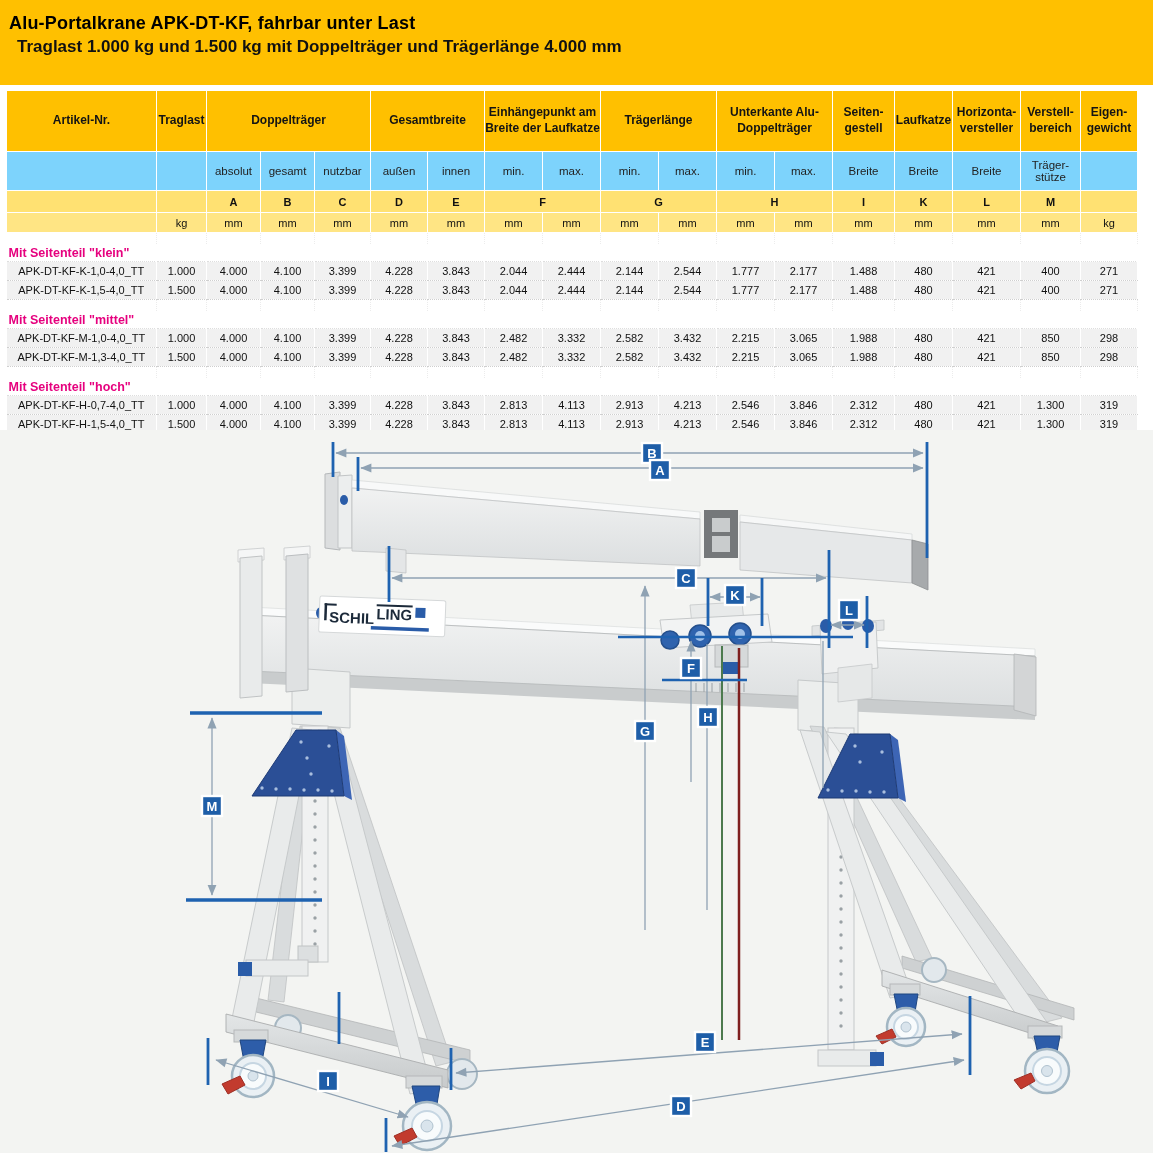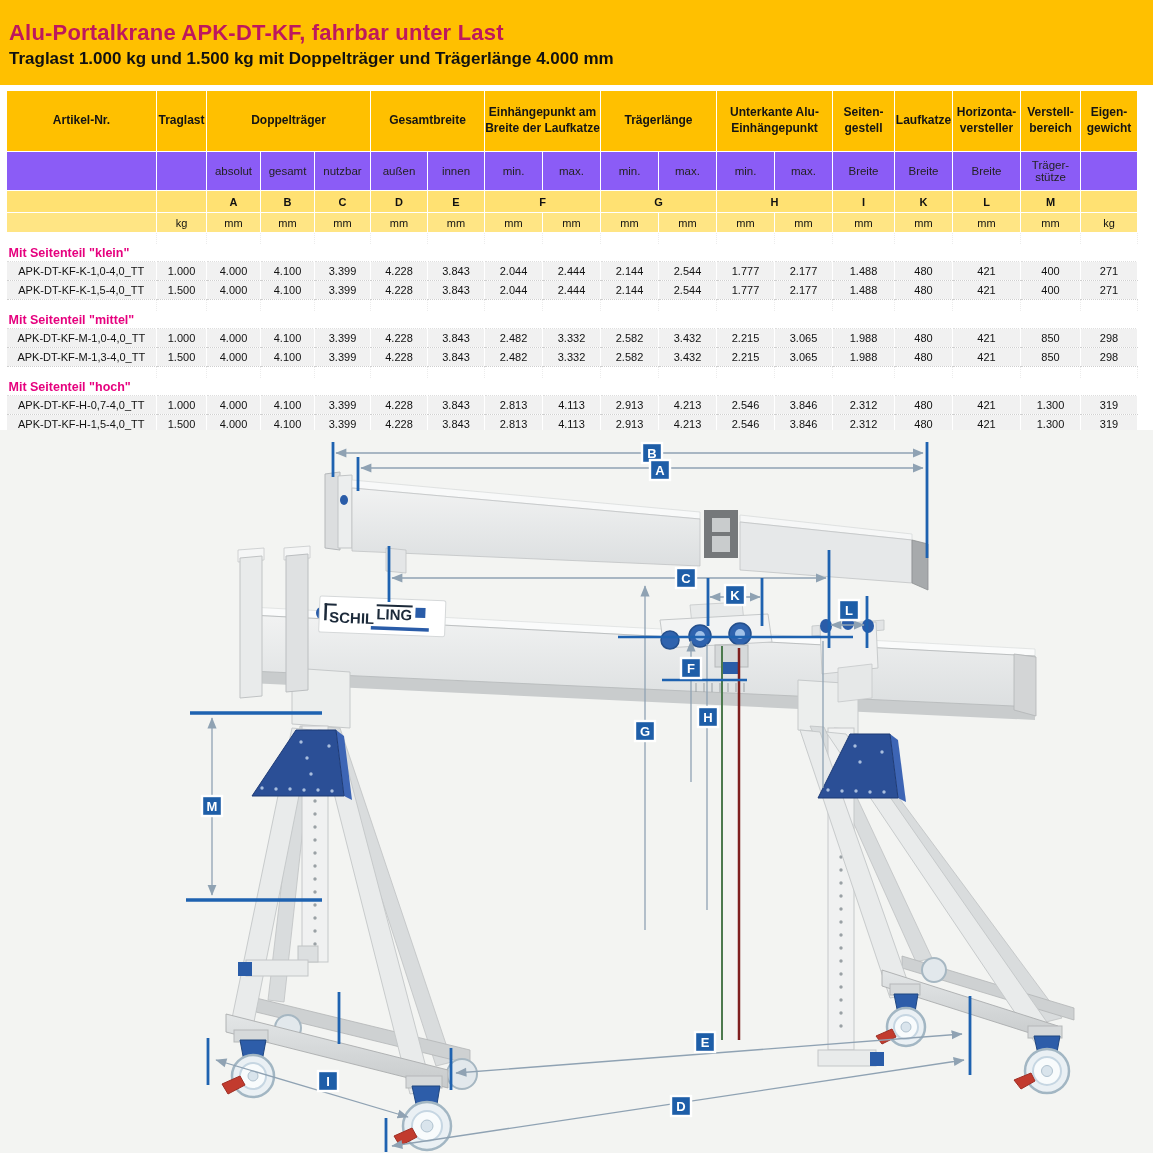--- a/index.html
+++ b/index.html
@@ -1,30 +1,30 @@
 <!DOCTYPE html>
 <html><head>
 <meta charset="utf-8">
 <style>
   html,body{margin:0;padding:0;background:#e8e8e8;}
   .page{position:relative;width:1153px;height:1153px;background:#ffffff;overflow:hidden;
         font-family:"Liberation Sans",sans-serif;}
   
   .band{position:absolute;left:0;top:0;width:1153px;height:87px;background:#FFC000;
         border-bottom:2px solid #ffffff;box-sizing:border-box;}
-  .band .t1{margin:20px 0 3px 9px;font-size:22px;font-weight:bold;color:#be185d;letter-spacing:.2px;}
-  .band .t2{margin:0 0 0 9px;font-size:17px;font-weight:bold;color:#111;}
+  .band .t1{margin:13px 0 3px 9px;font-size:18px;font-weight:bold;color:#000000;letter-spacing:.2px;}
+  .band .t2{margin:0 0 0 17px;font-size:17px;font-weight:bold;color:#111;}
   
   .tablewrap{position:absolute;left:6px;top:90px;}
   table{border-collapse:collapse;table-layout:fixed;}
   th,td{padding:0;margin:0;text-align:center;vertical-align:middle;overflow:hidden;
         font-family:"Liberation Sans",sans-serif;}
   th.hg{background:#FFC000;border:1px dotted #ffffff;font-size:12px;font-weight:bold;
         height:60px;line-height:1.3;white-space:pre-line;color:#141414;}
-  th.hs{background:#8b5cf6;border:1px dotted #ffffff;font-size:11.5px;font-weight:normal;
+  th.hs{background:#7dd3fc;border:1px dotted #ffffff;font-size:11.5px;font-weight:normal;
         height:38px;white-space:pre-line;color:#222;}
   th.hl{background:#FFE172;border:1px dotted #ffffff;font-size:11px;font-weight:bold;height:21px;color:#111;}
   th.hu{background:#FFE584;border:1px dotted #ffffff;font-size:11px;font-weight:normal;height:19px;color:#111;}
   tr.sp td{height:11px;background:#fff;border-right:1px dotted #ececec;}
   tr.sect td{height:17px;text-align:left;font-size:12.5px;font-weight:bold;color:#E6007E;padding-left:2px;}
   tr.dr td{background:#F1F1F1;height:18px;font-size:11px;color:#111;
            border-right:1px dotted #ffffff;border-bottom:1px dotted #cfcfcf;border-top:1px dotted #dedede;}
   tr.dr td.art{font-weight:normal;}
   
   .diagram{position:absolute;left:0;top:430px;width:1153px;height:723px;}
@@ -66,21 +66,21 @@
         <thead>
           <tr>
             <th class="hg" colspan="1">Artikel-Nr.</th>
             <th class="hg" colspan="1">Traglast</th>
             <th class="hg" colspan="3">Doppelträger</th>
             <th class="hg" colspan="2">Gesamtbreite</th>
             <th class="hg" colspan="2">Einhängepunkt am
 Breite der Laufkatze</th>
             <th class="hg" colspan="2">Trägerlänge</th>
             <th class="hg" colspan="2">Unterkante Alu-
-Einhängepunkt</th>
+Doppelträger</th>
             <th class="hg" colspan="1">Seiten-
 gestell</th>
             <th class="hg" colspan="1">Laufkatze</th>
             <th class="hg" colspan="1">Horizonta-
 versteller</th>
             <th class="hg" colspan="1">Verstell-
 bereich</th>
             <th class="hg" colspan="1">Eigen-
 gewicht</th>
           </tr>

